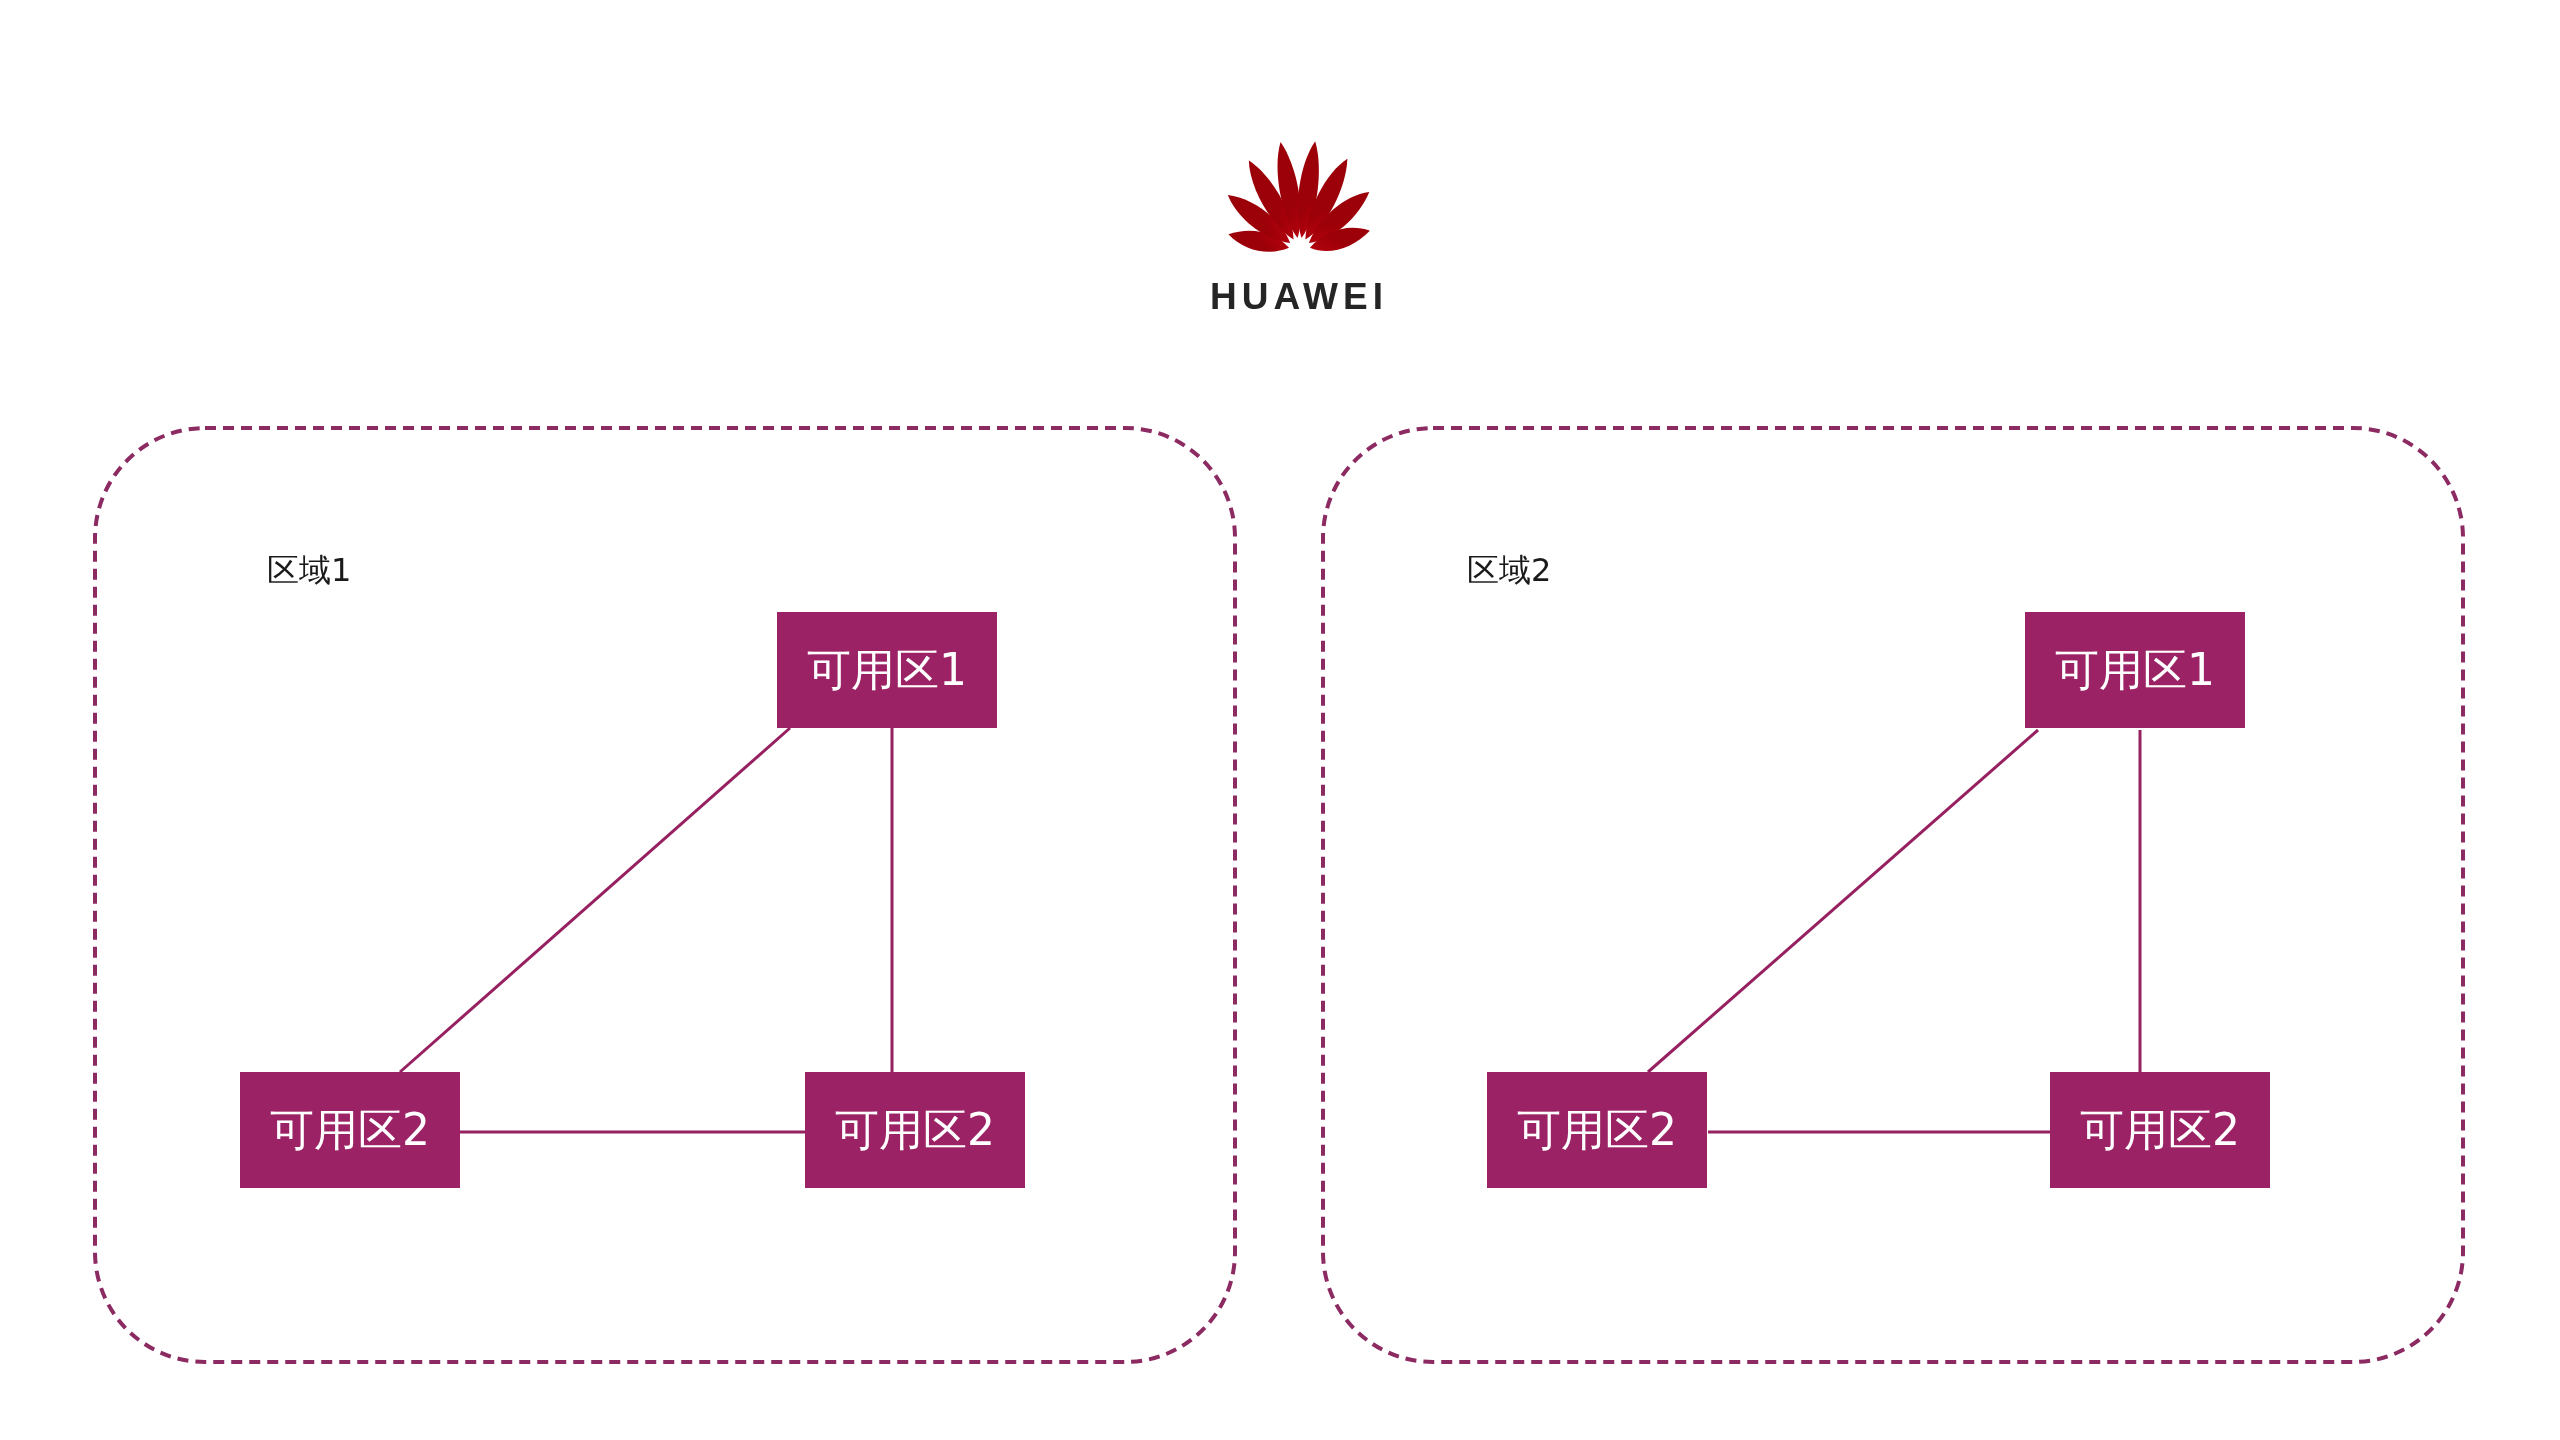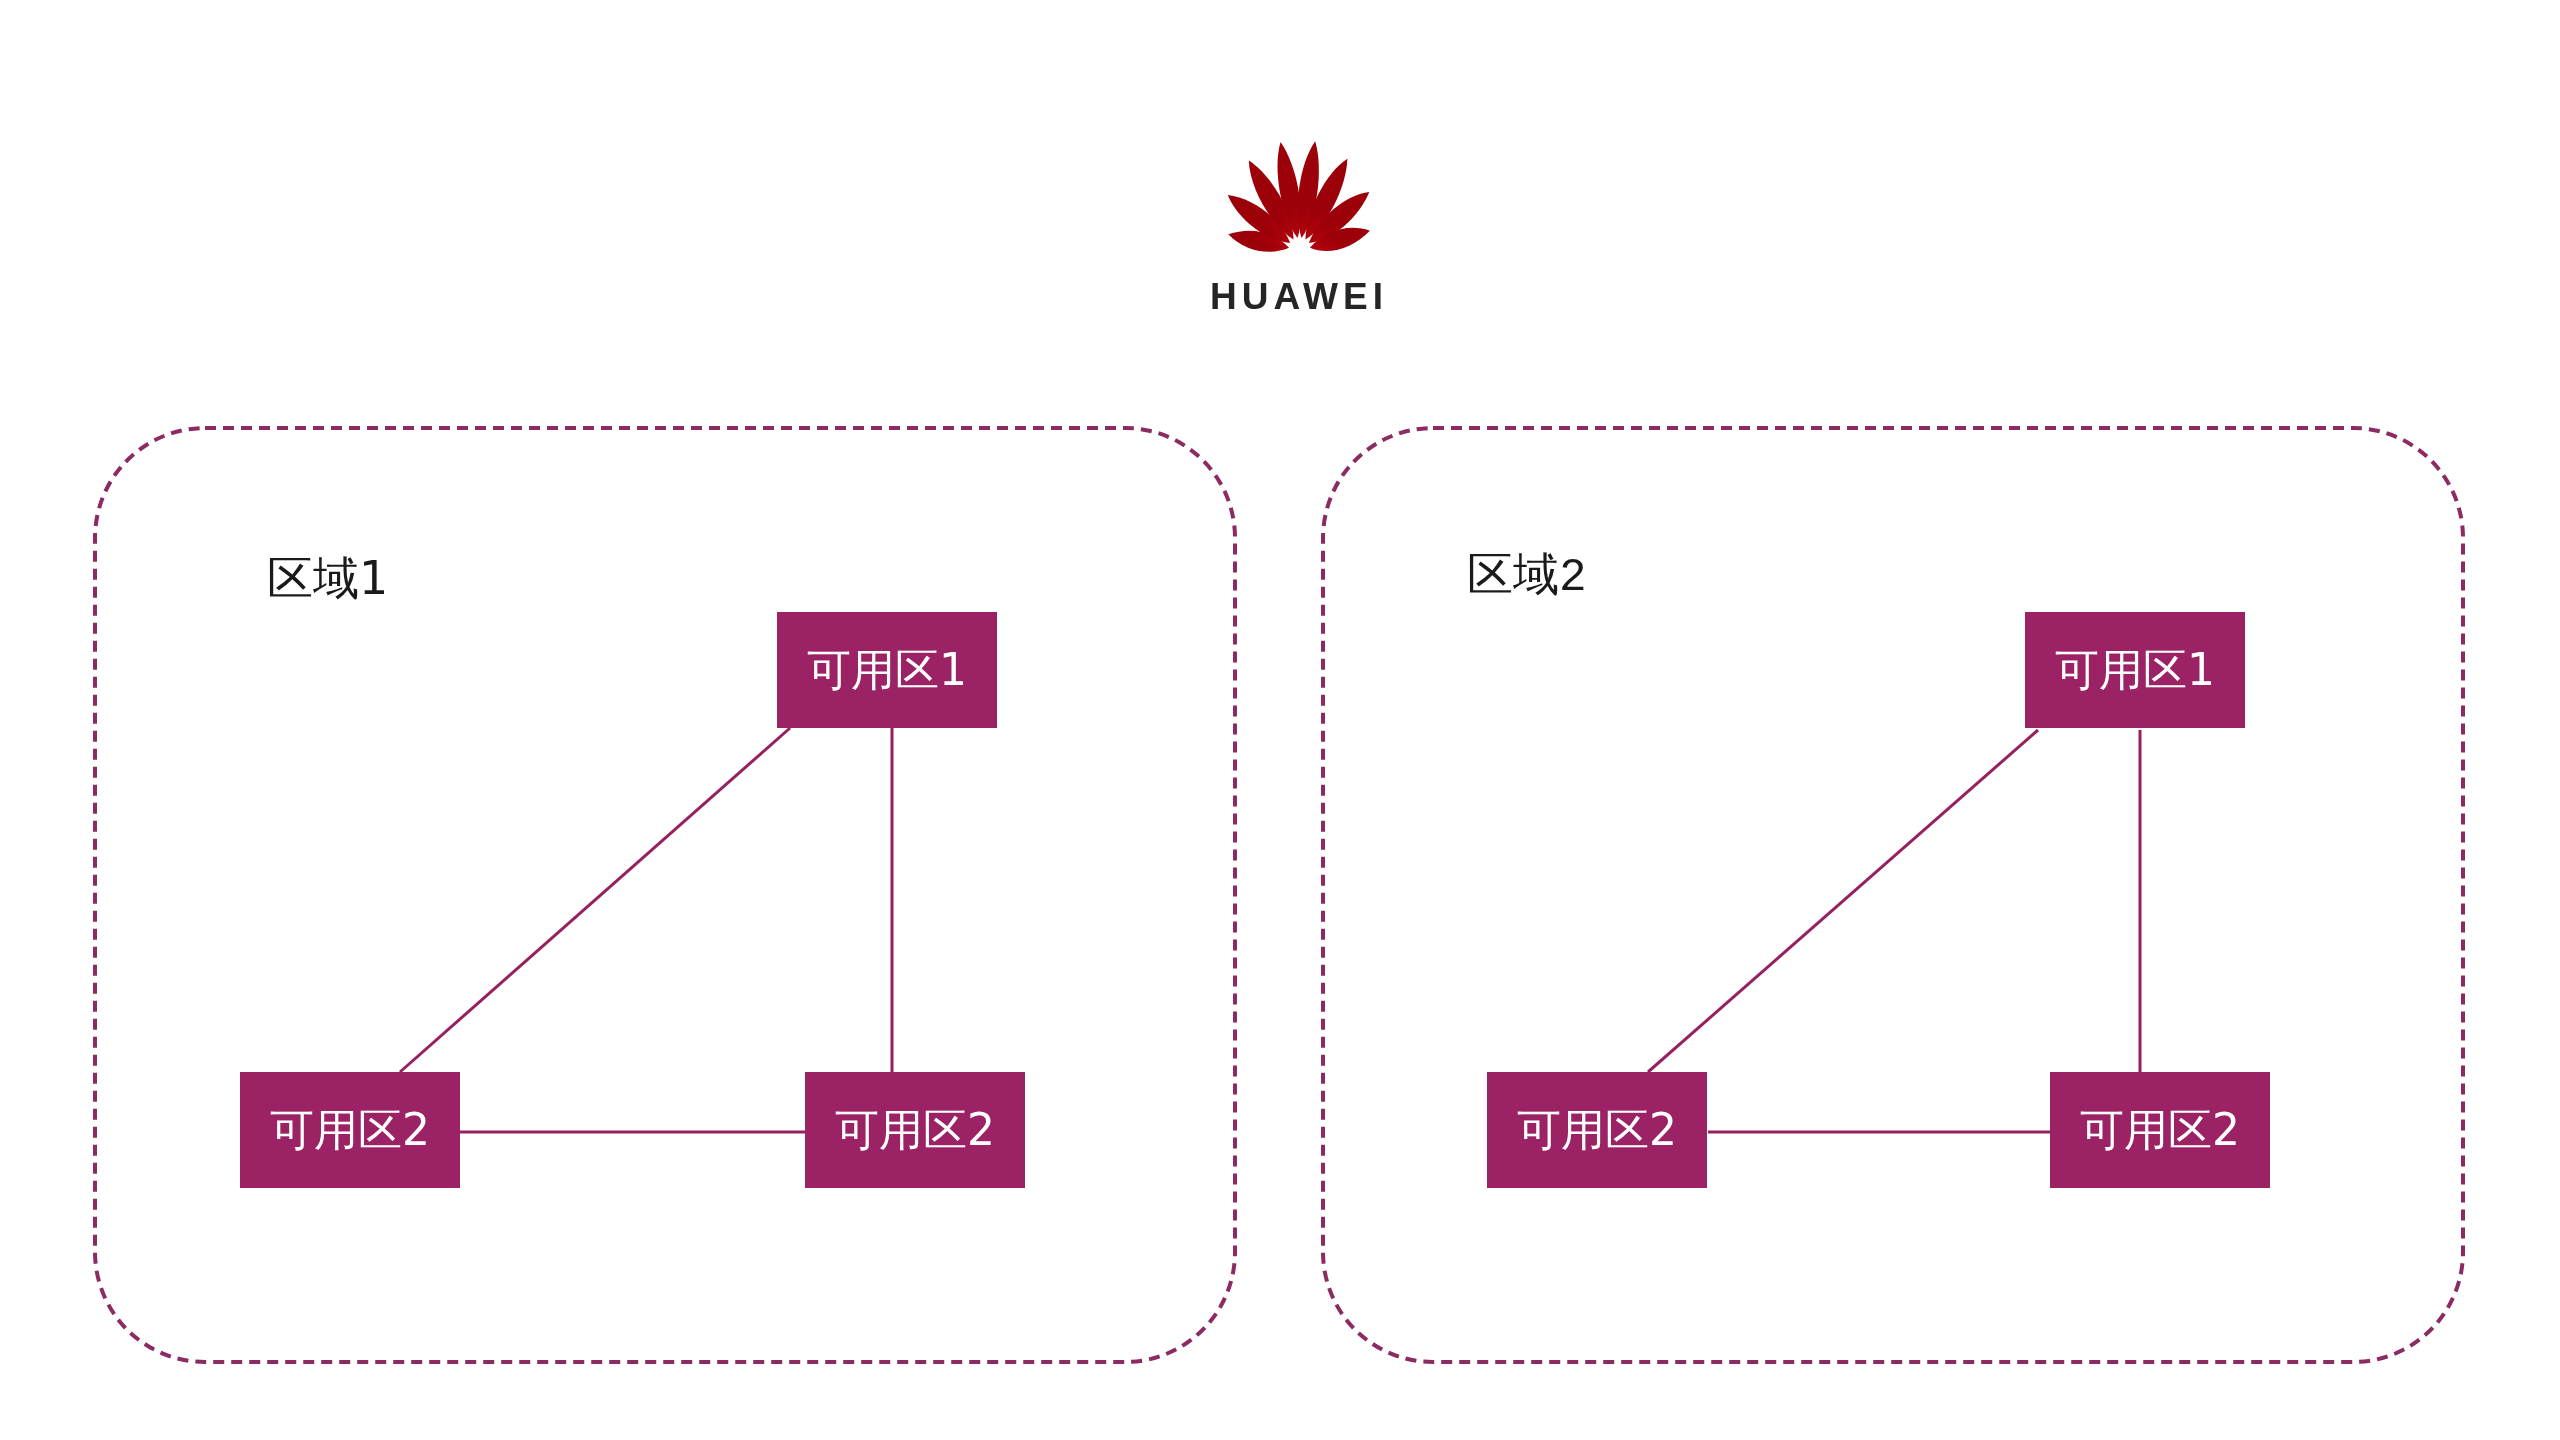--- a/index.html
+++ b/index.html
@@ -24,21 +24,21 @@
     stroke:var(--region-border);
     stroke-width:4;
     stroke-dasharray:11 7;
   }
   .connector{
     stroke:var(--connector);
     stroke-width:3;
   }
   .region-label{
     position:absolute;
-    font-size:46px;
+    font-size:32px;
     line-height:1.1;
     color:var(--region-label);
     white-space:nowrap;
   }
   .zone{
     position:absolute;
     width:220px;height:116px;
     background:var(--zone-box);
     color:var(--zone-text);
     display:flex;align-items:center;justify-content:center;
@@ -99,21 +99,21 @@
         <path transform="translate(100,152) rotate(10)" d="M0 -14 C-15 -40 -17 -93 -2 -121 C13 -93 15 -40 0 -14 Z"></path>
         <path transform="translate(100,152) rotate(31)" d="M0 -14 C-15 -40 -17 -89 -2 -116 C13 -89 15 -40 0 -14 Z"></path>
         <path transform="translate(100,152) rotate(54)" d="M0 -14 C-15 -38 -17 -80 -2 -106 C13 -80 15 -38 0 -14 Z"></path>
         <path transform="translate(100,152) rotate(77)" d="M0 -13 C-14 -34 -16 -64 -2 -88 C12 -64 14 -34 0 -13 Z"></path>
       </g>
     </svg>
     <div class="wordmark">HUAWEI</div>
   </div>
 
   <div class="region-label" style="left:267px;top:553px;">区域1</div>
-  <div class="region-label" style="left:1467px;top:553px;font-family:Liberation Mono, monospace;">区域2</div>
+  <div class="region-label" style="left:1467px;top:553px;">区域2</div>
 
   <div class="zone" style="left:777px;top:612px;">可用区1</div>
   <div class="zone" style="left:240px;top:1072px;">可用区2</div>
   <div class="zone" style="left:805px;top:1072px;">可用区2</div>
 
   <div class="zone" style="left:2025px;top:612px;">可用区1</div>
   <div class="zone" style="left:1487px;top:1072px;">可用区2</div>
   <div class="zone" style="left:2050px;top:1072px;">可用区2</div>
 
 </div>

